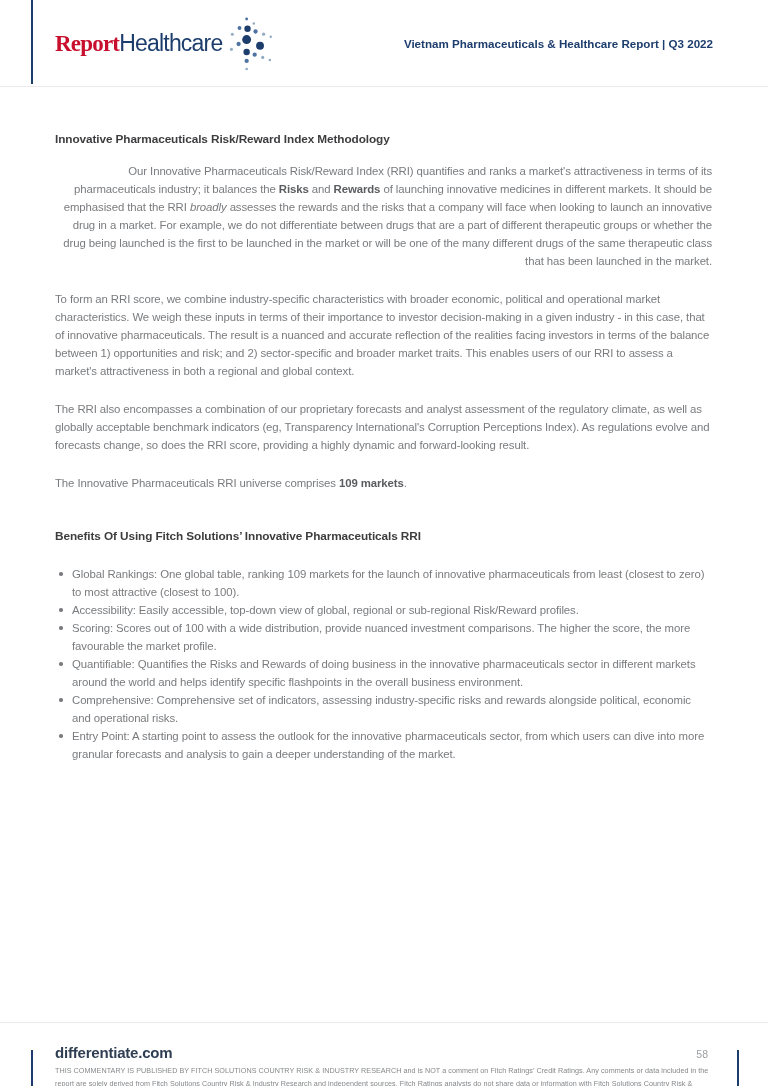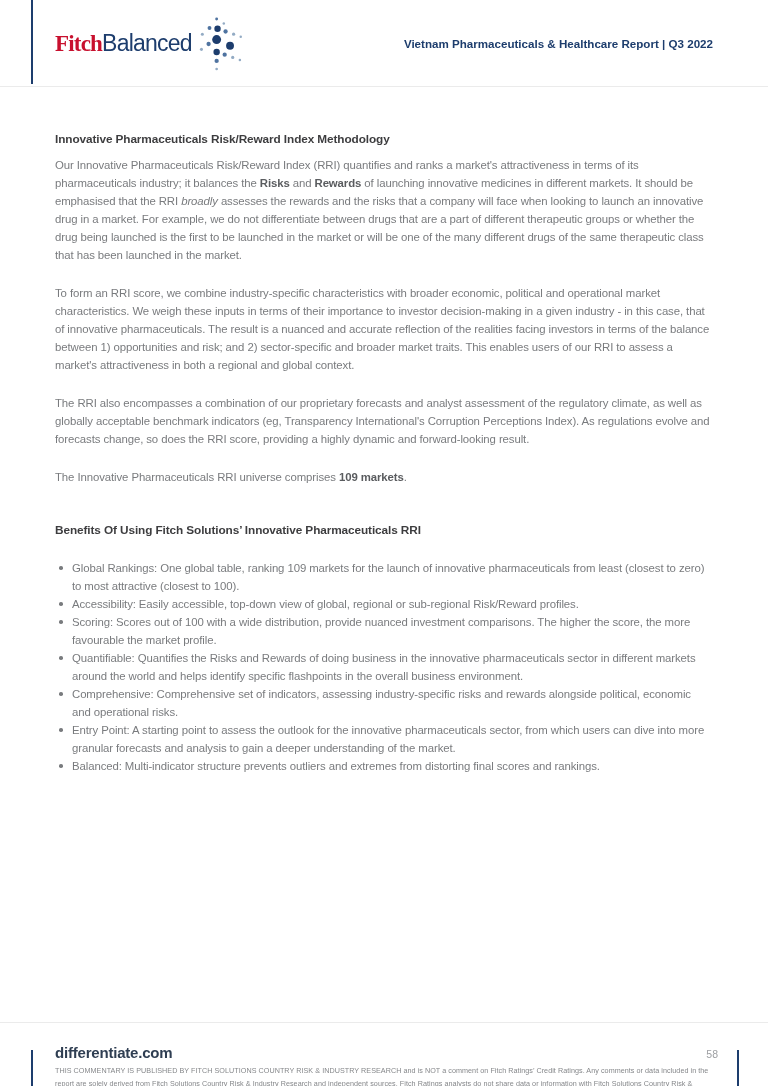--- a/index.html
+++ b/index.html
@@ -25,21 +25,21 @@
   .logo-dots{width:50px;height:62px;margin-left:5px;margin-top:2px;}
   .report-title{font-size:11.6px;font-weight:700;color:#1d3d6d;letter-spacing:0;}
   
   .content{position:absolute;left:55px;right:56px;top:86px;}
   .h{font-size:11.8px;font-weight:700;color:#3d3d3f;line-height:14px;margin:0;letter-spacing:-0.1px;}
   .h1{margin-top:46px;}
   .h2{margin-top:37px;}
   .paragraphs p{
     font-size:11.4px;color:#797b7e;line-height:18px;margin:20px 0 0 0;letter-spacing:-0.1px;
   }
-  .paragraphs p:first-child{margin-top:10px;}
+  .paragraphs p:first-child{margin-top:16px;text-align:right;}
   .b{font-weight:700;color:#5a5c5f;}
   .i{font-style:italic;}
   .benefits{list-style:none;margin:22px 0 0 0;padding:0;}
   .benefits li{
     position:relative;padding-left:17px;font-size:11.4px;color:#797b7e;
     line-height:18px;letter-spacing:-0.1px;
   }
   .benefits li::before{
     content:"";position:absolute;left:4px;top:7px;width:3.5px;height:3.5px;
     border-radius:50%;background:#797b7e;
@@ -47,35 +47,35 @@
   
   .footer-rule{position:absolute;left:0;right:0;top:1022px;height:1px;background:#ebebeb;}
   .disclaimer{
     position:absolute;left:55px;right:55px;top:1064px;margin:0;
     font-size:7.2px;line-height:13px;color:#85878a;letter-spacing:0.05px;
   }
   .site{
     position:absolute;left:55px;top:1044px;
     font-size:15px;font-weight:700;color:#2f3e52;letter-spacing:-0.2px;
   }
-  .page-num{position:absolute;right:50px;top:1048px;font-size:10.5px;color:#9d9fa2;}
+  .page-num{position:absolute;right:60px;top:1048px;font-size:10.5px;color:#9d9fa2;}
 </style>
 </head>
 <body>
 
 <div class="page">
 
   <div class="tick tick-tl"></div>
   <div class="tick tick-bl"></div>
   <div class="tick tick-br"></div>
   <div class="header-rule"></div>
 
   <header class="header">
     <div class="logo">
-      <span class="logo-text"><span class="logo-fitch">Fitch</span><span class="logo-solutions">Balanced</span></span>
+      <span class="logo-text"><span class="logo-fitch">Report</span><span class="logo-solutions">Healthcare</span></span>
       <svg class="logo-dots" viewBox="0 0 56 68" xmlns="http://www.w3.org/2000/svg">
           <circle cx="22" cy="6" r="1.6" fill="#4f73a0"></circle>
           <circle cx="30" cy="11" r="1.4" fill="#93abc4"></circle>
           <circle cx="14" cy="16" r="2.2" fill="#4f73a0"></circle>
           <circle cx="23" cy="17" r="3.6" fill="#1d3d6d"></circle>
           <circle cx="32" cy="20" r="2.4" fill="#4f73a0"></circle>
           <circle cx="41" cy="23" r="1.8" fill="#93abc4"></circle>
           <circle cx="49" cy="26" r="1.4" fill="#93abc4"></circle>
           <circle cx="6" cy="23" r="1.7" fill="#93abc4"></circle>
           <circle cx="22" cy="29" r="5" fill="#1d3d6d"></circle>
@@ -102,21 +102,20 @@
         <p><span>The Innovative Pharmaceuticals RRI universe comprises </span><span class="b">109 markets</span><span>.</span></p>
       </div>
     <h2 class="h h2">Benefits Of Using Fitch Solutions’ Innovative Pharmaceuticals RRI</h2>
     <ul class="benefits">
         <li>Global Rankings: One global table, ranking 109 markets for the launch of innovative pharmaceuticals from least (closest to zero) to most attractive (closest to 100).</li>
         <li>Accessibility: Easily accessible, top-down view of global, regional or sub-regional Risk/Reward profiles.</li>
         <li>Scoring: Scores out of 100 with a wide distribution, provide nuanced investment comparisons. The higher the score, the more favourable the market profile.</li>
         <li>Quantifiable: Quantifies the Risks and Rewards of doing business in the innovative pharmaceuticals sector in different markets around the world and helps identify specific flashpoints in the overall business environment.</li>
         <li>Comprehensive: Comprehensive set of indicators, assessing industry-specific risks and rewards alongside political, economic and operational risks.</li>
         <li>Entry Point: A starting point to assess the outlook for the innovative pharmaceuticals sector, from which users can dive into more granular forecasts and analysis to gain a deeper understanding of the market.</li>
-        <li>Balanced: Multi-indicator structure prevents outliers and extremes from distorting final scores and rankings.</li>
       </ul>
   </main>
 
   <div class="footer-rule"></div>
   <footer>
     <p class="disclaimer">THIS COMMENTARY IS PUBLISHED BY FITCH SOLUTIONS COUNTRY RISK &amp; INDUSTRY RESEARCH and is NOT a comment on Fitch Ratings’ Credit Ratings. Any comments or data included in the report are solely derived from Fitch Solutions Country Risk &amp; Industry Research and independent sources. Fitch Ratings analysts do not share data or information with Fitch Solutions Country Risk &amp; Industry Research.</p>
     <div class="site">differentiate.com</div>
     <div class="page-num">58</div>
   </footer>
 

